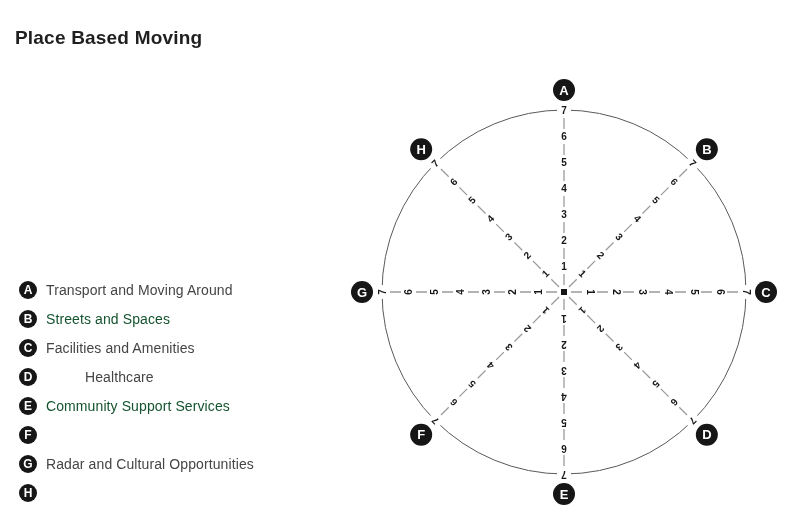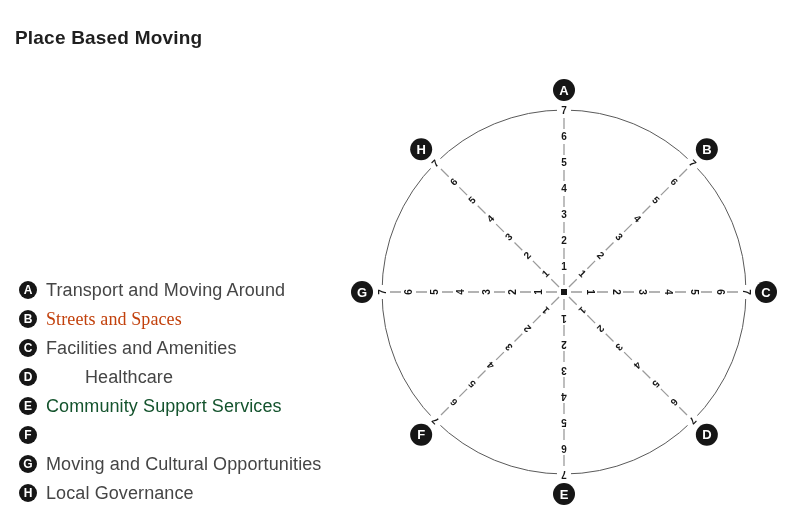--- a/index.html
+++ b/index.html
@@ -36,21 +36,21 @@
     border-radius: 50%;
     color: #ffffff;
     font-size: 12px;
     font-weight: 700;
     line-height: 18px;
     text-align: center;
     flex: 0 0 18px;
   }
   .legend-label {
     margin-left: 9px;
-    font-size: 18px;
+    font-size: 14px;
     color: #454545;
     letter-spacing: 0.1px;
     white-space: nowrap;
   }
   .chart-layer {
     position: absolute;
     left: 0; top: 0;
     width: 800px; height: 530px;
   }
 </style>
@@ -59,44 +59,43 @@
 
 <h1 class="page-title">Place Based Moving</h1>
 
 <ul class="legend">
     <li class="legend-item">
       <span class="legend-badge" style="background: rgb(22, 22, 22); color: rgb(255, 255, 255);">A</span>
       <span class="legend-label" style="color: rgb(69, 69, 69);">Transport and Moving Around</span>
     </li>
     <li class="legend-item">
       <span class="legend-badge" style="background: rgb(22, 22, 22); color: rgb(255, 255, 255);">B</span>
-      <span class="legend-label" style="color: #c2410c; font-family: Liberation Serif, serif;">Streets and Spaces</span>
+      <span class="legend-label" style="color: #14532d;">Streets and Spaces</span>
     </li>
     <li class="legend-item">
       <span class="legend-badge" style="background: rgb(22, 22, 22); color: rgb(255, 255, 255);">C</span>
       <span class="legend-label" style="color: rgb(69, 69, 69);">Facilities and Amenities</span>
     </li>
     <li class="legend-item">
       <span class="legend-badge" style="background: rgb(22, 22, 22); color: rgb(255, 255, 255);">D</span>
       <span class="legend-label" style="color: rgb(69, 69, 69); margin-left: 48px;">Healthcare</span>
     </li>
     <li class="legend-item">
       <span class="legend-badge" style="background: rgb(22, 22, 22); color: rgb(255, 255, 255);">E</span>
       <span class="legend-label" style="color: #14532d;">Community Support Services</span>
     </li>
     <li class="legend-item">
       <span class="legend-badge" style="background: rgb(22, 22, 22); color: rgb(255, 255, 255);">F</span>
     </li>
     <li class="legend-item">
       <span class="legend-badge" style="background: rgb(22, 22, 22); color: rgb(255, 255, 255);">G</span>
-      <span class="legend-label" style="color: rgb(69, 69, 69);">Moving and Cultural Opportunities</span>
+      <span class="legend-label" style="color: rgb(69, 69, 69);">Radar and Cultural Opportunities</span>
     </li>
     <li class="legend-item">
       <span class="legend-badge" style="background: rgb(22, 22, 22); color: rgb(255, 255, 255);">H</span>
-      <span class="legend-label" style="color: rgb(69, 69, 69);">Local Governance</span>
     </li>
   </ul>
 
 <svg class="chart-layer" viewBox="0 0 800 530" xmlns="http://www.w3.org/2000/svg">
     <circle cx="564" cy="292" r="182" fill="none" stroke="#5a5a5a" stroke-width="1"></circle>
     <line x1="564" y1="292" x2="564" y2="110" stroke="#9b9b9b" stroke-width="1.3" stroke-dasharray="11 15" stroke-dashoffset="-7"></line>
     <line x1="564" y1="292" x2="692.6934341759517" y2="163.30656582404833" stroke="#9b9b9b" stroke-width="1.3" stroke-dasharray="11 15" stroke-dashoffset="-7"></line>
     <line x1="564" y1="292" x2="746" y2="292" stroke="#9b9b9b" stroke-width="1.3" stroke-dasharray="11 15" stroke-dashoffset="-7"></line>
     <line x1="564" y1="292" x2="692.6934341759517" y2="420.69343417595167" stroke="#9b9b9b" stroke-width="1.3" stroke-dasharray="11 15" stroke-dashoffset="-7"></line>
     <line x1="564" y1="292" x2="564" y2="474" stroke="#9b9b9b" stroke-width="1.3" stroke-dasharray="11 15" stroke-dashoffset="-7"></line>

